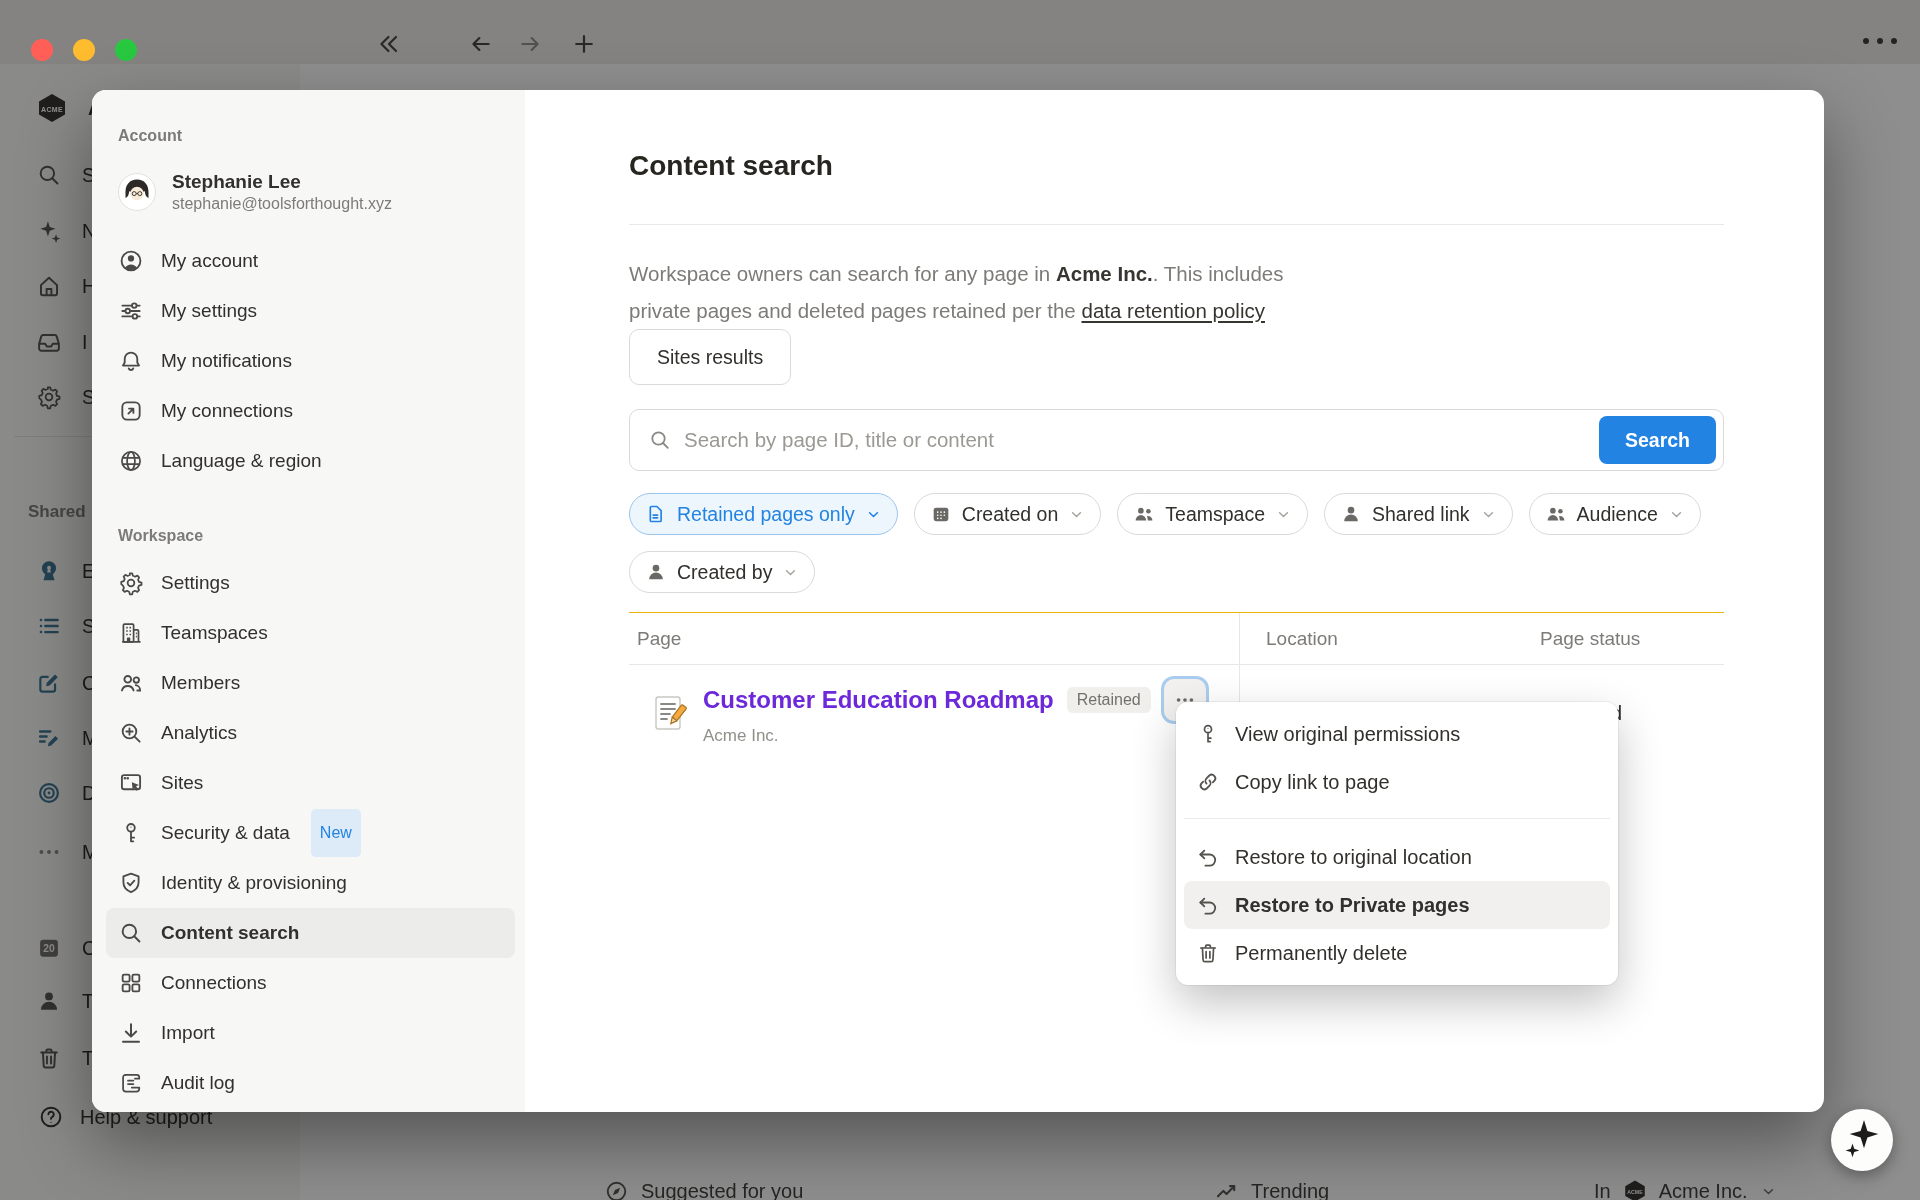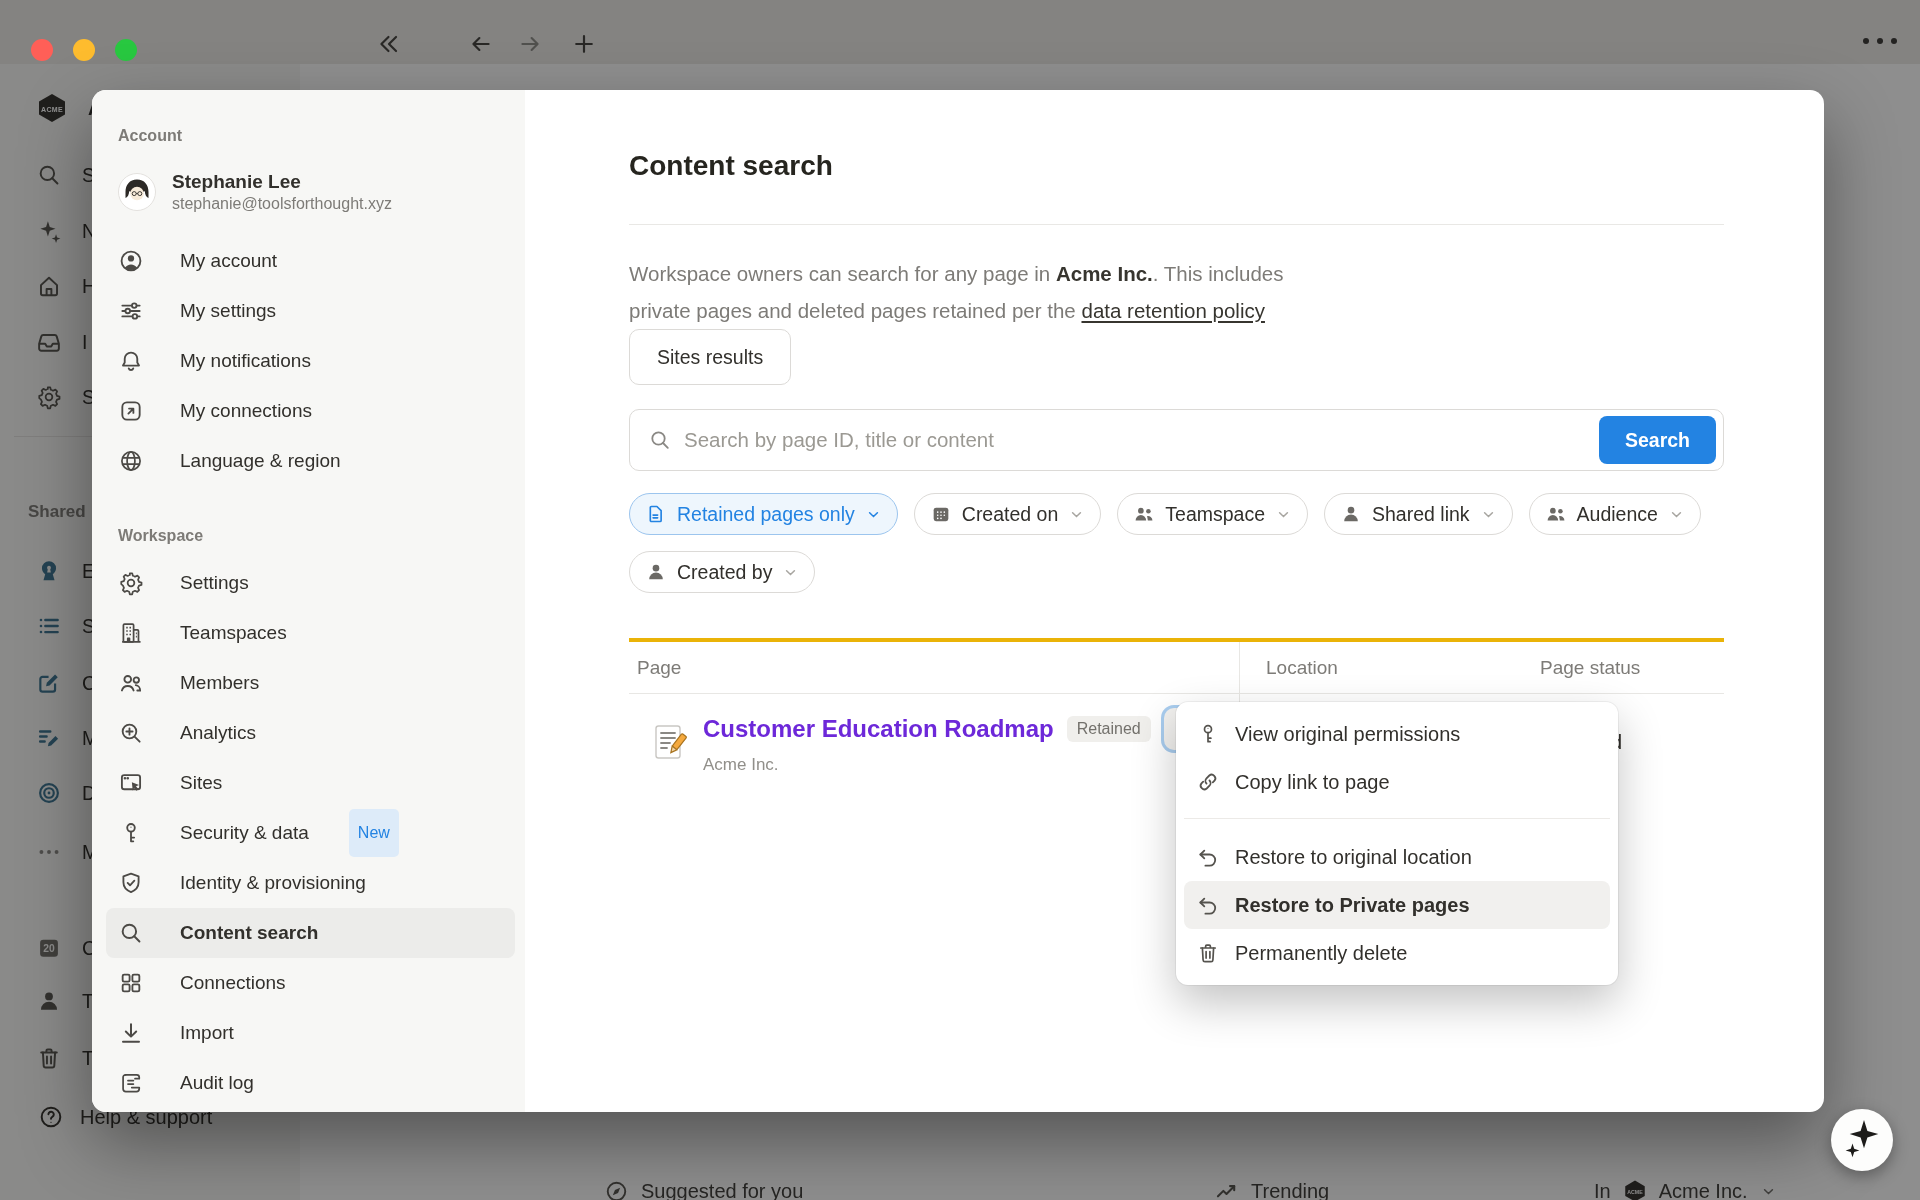--- a/index.html
+++ b/index.html
@@ -38,21 +38,21 @@
   
   .modal { position:absolute; left:92px; top:90px; width:1732px; height:1022px; background:#fff;
            border-radius:14px; box-shadow:0 30px 70px rgba(0,0,0,.4); display:flex; overflow:hidden; z-index:30; }
   .msidebar { width:433px; flex:none; background:#f7f7f5; padding:28px 10px 0 14px; overflow:hidden; }
   .slabel { font-size:16px; font-weight:bold; color:#7d7b77; padding:0 12px; line-height:20px; }
   .slabel.acct { margin-top:8px; margin-bottom:18px; }
   .slabel.wksp { margin-top:40px; margin-bottom:12px; }
   .userrow { display:flex; align-items:center; gap:16px; padding:0 12px; height:56px; margin-bottom:16px; }
   .uname { font-size:19px; font-weight:bold; color:#32302c; line-height:24px; }
   .uemail { font-size:16px; color:#7d7b77; line-height:20px; }
-  .srow { display:flex; align-items:center; gap:36px; height:50px; padding:0 12px; border-radius:8px;
+  .srow { display:flex; align-items:center; gap:17px; height:50px; padding:0 12px; border-radius:8px;
           font-size:19px; color:#32302c; cursor:default;text-align:right; }
   .srow .ic { color:#4c4a46; }
   .srow.selected { background:#ececea; font-weight:bold; }
   .newbadge { margin-left:4px; font-size:16px; color:#2383e2; background:#ddebf9; border-radius:5px; padding:15px 9px; font-weight:500; }
 
   .mmain { flex:1; padding:0 100px 0 104px; position:relative; }
   .ptitle { margin-top:58px; font-size:28px; line-height:36px; font-weight:bold; color:#26251f; }
   .tdivider { margin-top:40px; height:1px; background:#e9e8e5; }
   .descrow { margin-top:30px; display:flex; justify-content:space-between; align-items:flex-start;flex-direction:column; }
   .desc { width:845px; font-size:20.5px; line-height:37px; color:#7d7b77; }
@@ -70,21 +70,21 @@
                font-size:19.5px; font-weight:bold; font-family:inherit; cursor:pointer; }
 
   .chips { margin-top:22px; display:flex; flex-wrap:wrap; gap:16px 16px; width:1095px; }
   .chip { height:42px; border-radius:22px; border:1px solid #dcdad7; background:#fff; display:flex;
           align-items:center; gap:10px; padding:0 15px; font-size:19.5px; color:#32302c; font-family:inherit; cursor:pointer; }
   .chip .cic { color:#6b6965; }
   .chip .chev { color:#a8a6a1; }
   .chip.active { border-color:#9cc5ee; background:#eef6fd; color:#2383e2; }
   .chip.active .cic, .chip.active .chev { color:#2383e2; }
 
-  .rtable { margin-top:45px; border-top:4px solid #eab308; }
+  .rtable { margin-top:19px; border-top:1px solid #eab308; }
   .thead { display:grid; grid-template-columns:611px 300px 1fr; height:52px; align-items:center;
            border-bottom:1px solid #e8e7e4; font-size:19px; color:#7d7b77; }
   .thead .c1 { padding-left:8px; border-right:1px solid #e8e7e4; height:100%; display:flex; align-items:center; }
   .thead .c2 { padding-left:26px; }
   .trow { display:grid; grid-template-columns:611px 300px 1fr; min-height:88px; align-items:center; }
   .trow .c1 { border-right:1px solid #e8e7e4; height:100%; display:flex; align-items:center; gap:14px; padding:14px 12px 14px 20px; }
   .trow .c2 { padding-left:26px; display:flex; align-items:center; gap:12px; }
   .titleline { display:flex; align-items:center; gap:13px; }
   .rowtitle { font-size:24px; font-weight:bold; color:#6d28d9; white-space:nowrap; }
   .rowsub { font-size:17px; color:#918f8a; margin-top:5px; }

